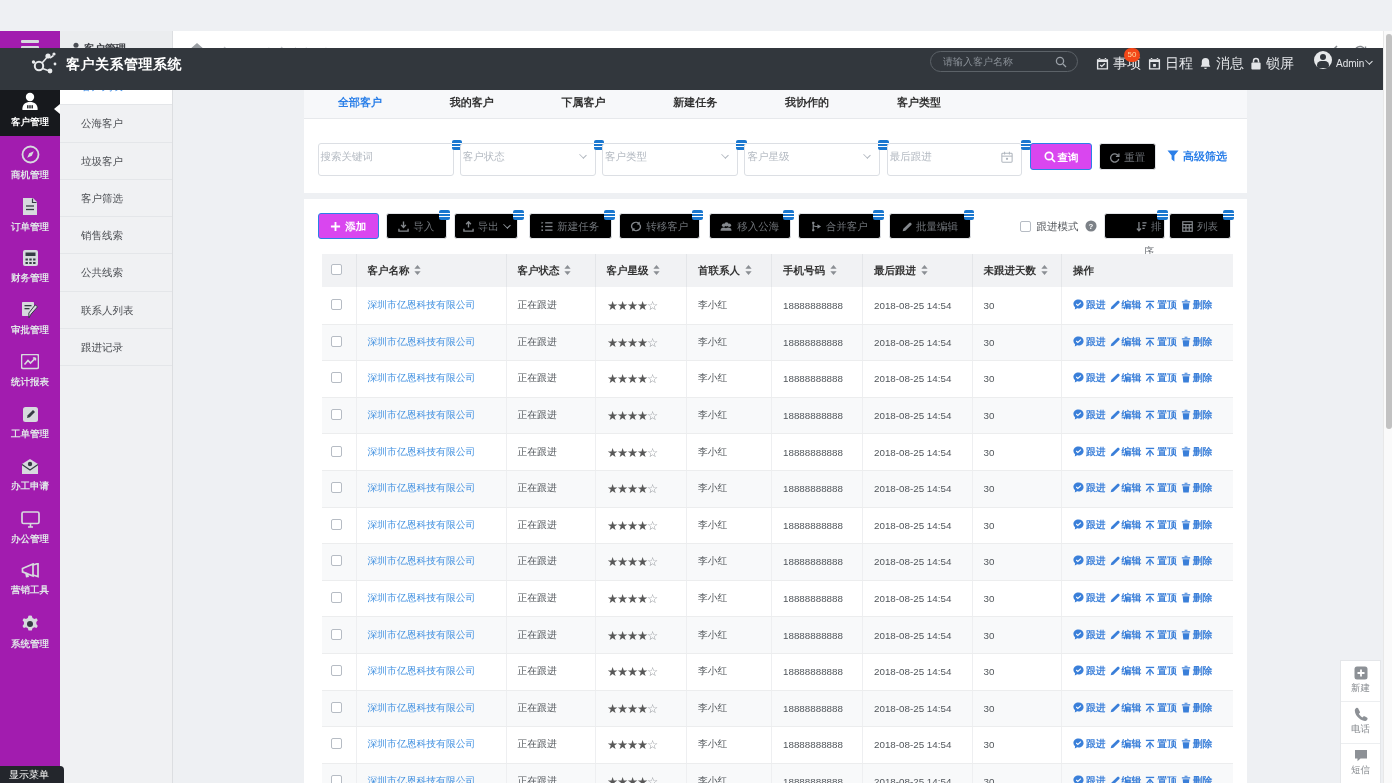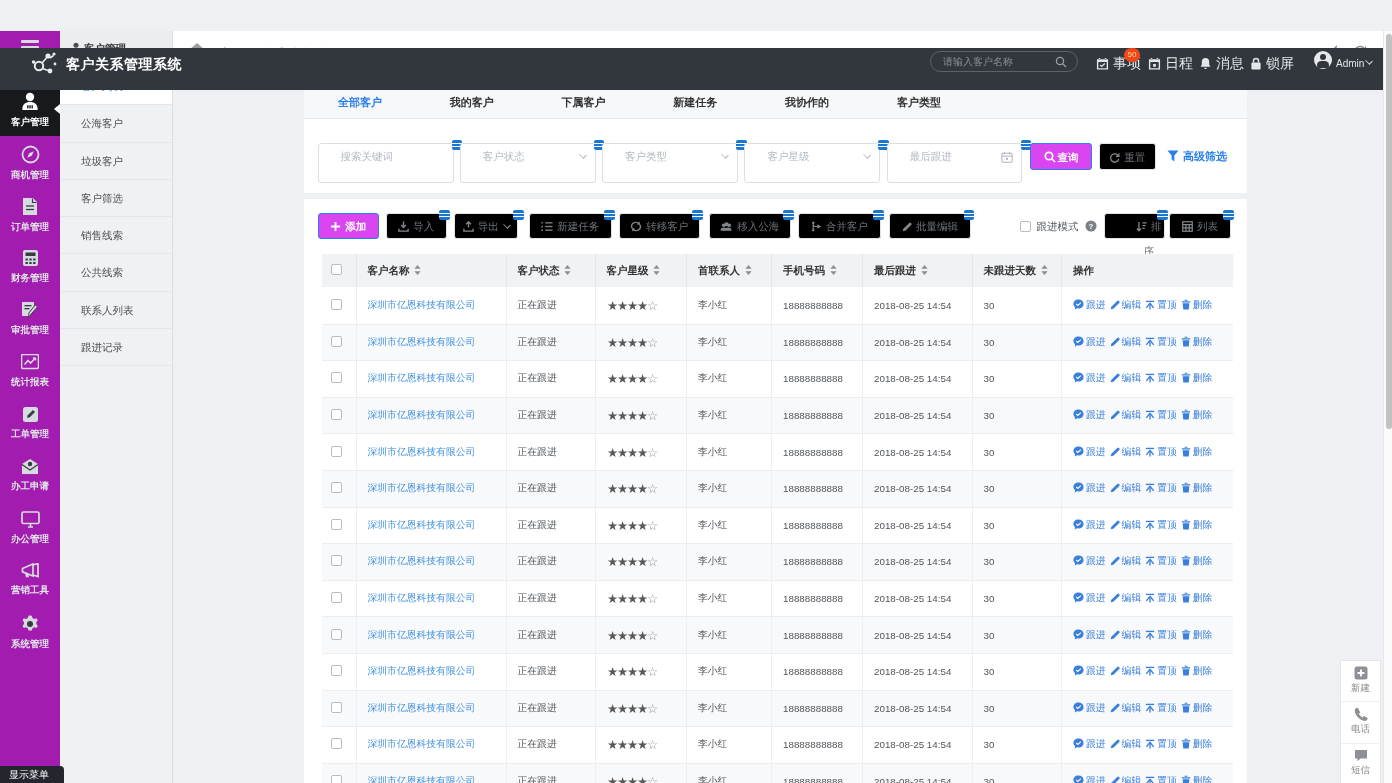--- a/index.html
+++ b/index.html
@@ -34,37 +34,37 @@
 #crumb { position:absolute; left:173px; top:31px; width:1210px; height:40px; background:#fff; border-bottom:1px solid #e3e5e8; z-index:10; }
 #crumb .txt { position:absolute; top:15px; font-size:10px; color:#9ba0a5; }
 
 #content { position:absolute; left:173px; top:71px; width:1210px; height:712px; background:#eef0f3; }
 .card { position:absolute; background:#fff; }
 #card1 { left:131px; top:14.5px; width:942.5px; height:107.5px; }
 #tabs { height:33.5px; background:#f7f8fa; border-bottom:1px solid #e7e9ec; display:flex; }
 #tabs .tab { width:111.8px; text-align:center; line-height:33.5px; font-size:11px; color:#333; font-weight:bold; }
 #tabs .tab.on { color:#2b7fe8;font-family:Liberation Serif, serif; }
 
-.finput { position:absolute; top:57.4px; height:40px; border:1px solid #dcdfe4; border-radius:3px; background:#fff; font-size:10.5px; color:#b4bac2; line-height:25px; padding-left:22px; }
+.finput { position:absolute; top:57.4px; height:33px; border:1px solid #dcdfe4; border-radius:3px; background:#fff; font-size:10.5px; color:#b4bac2; line-height:25px; padding-left:2px; }
 .fbadge { position:absolute; width:10.5px; height:10px; border-radius:2px;
   background-image:linear-gradient(#1a77cf 0px, #1a77cf 2.8px, #fff 2.8px, #fff 3.8px, #1a77cf 3.8px, #1a77cf 6px, #fff 6px, #fff 7px, #1a77cf 7px, #1a77cf 10px); }
 .chev { position:absolute; right:9px; top:10px; width:6px; height:6px; border-right:1.5px solid #b0b6be; border-bottom:1.5px solid #b0b6be; transform:rotate(45deg) scale(1,.8); margin-top:-2px; }
 
 #card2 { left:131px; top:127.6px; width:942.5px; height:600px; }
 #toolbar { position:absolute; left:13.8px; top:14.3px; width:917px; height:26.5px; }
 .tbtn { position:absolute; height:26.5px; border:1px solid #e2e4e8; border-radius:3px; background:#000000; font-size:10.5px; color:#6e7277; text-align:center; line-height:24.8px; }
 .tbtn svg { vertical-align:-2px; margin-right:4px; }
 .tbtn.primary { background:#d946ef; border-color:#2b7fe8; color:#fff; font-weight:bold; }
 
 #tblwrap { position:absolute; left:17.5px; top:55.4px; width:911.5px; height:546px; overflow:hidden; }
 table { border-collapse:collapse; table-layout:fixed; width:911.5px; font-size:9.8px; }
 thead th { height:33.5px; background:#f1f2f4; border-right:1px solid #e4e6e9; font-size:10.5px; color:#333; text-align:left; padding-left:11px; font-weight:bold; }
 thead th:last-child { border-right:none; }
 tbody td { height:36.6px; border-bottom:1px solid #ecedee; border-right:1px solid #eeeff1; color:#51565b; padding-left:11px; }
-tbody td:last-child { border-right:none; }
+tbody td:last-child { border-right:none;font-weight:bold; }
 tbody tr:nth-child(even) { background:#f8f9fa; }
 tbody td.link { color:#4090e0; }
 .stars { font-size:12.5px; color:#585858; padding-left:11.5px !important; letter-spacing:-1.2px; }
 .stars .off { color:#8d9196; }
 .op { color:#3a7fd9; white-space:nowrap; font-size:9.8px; }
 .op svg { vertical-align:-2px; margin-right:2px; }
 .op span { margin-right:4px; }
 .cb { display:inline-block; width:11px; height:11px; border:1px solid #b6bcc4; border-radius:2px; background:#fff; }
 .bb { position:absolute; top:-3px; width:10.5px; height:10px; border-radius:2px;
   background-image:linear-gradient(#1a77cf 0px, #1a77cf 2.8px, #fff 2.8px, #fff 3.8px, #1a77cf 3.8px, #1a77cf 6px, #fff 6px, #fff 7px, #1a77cf 7px, #1a77cf 10px); }

